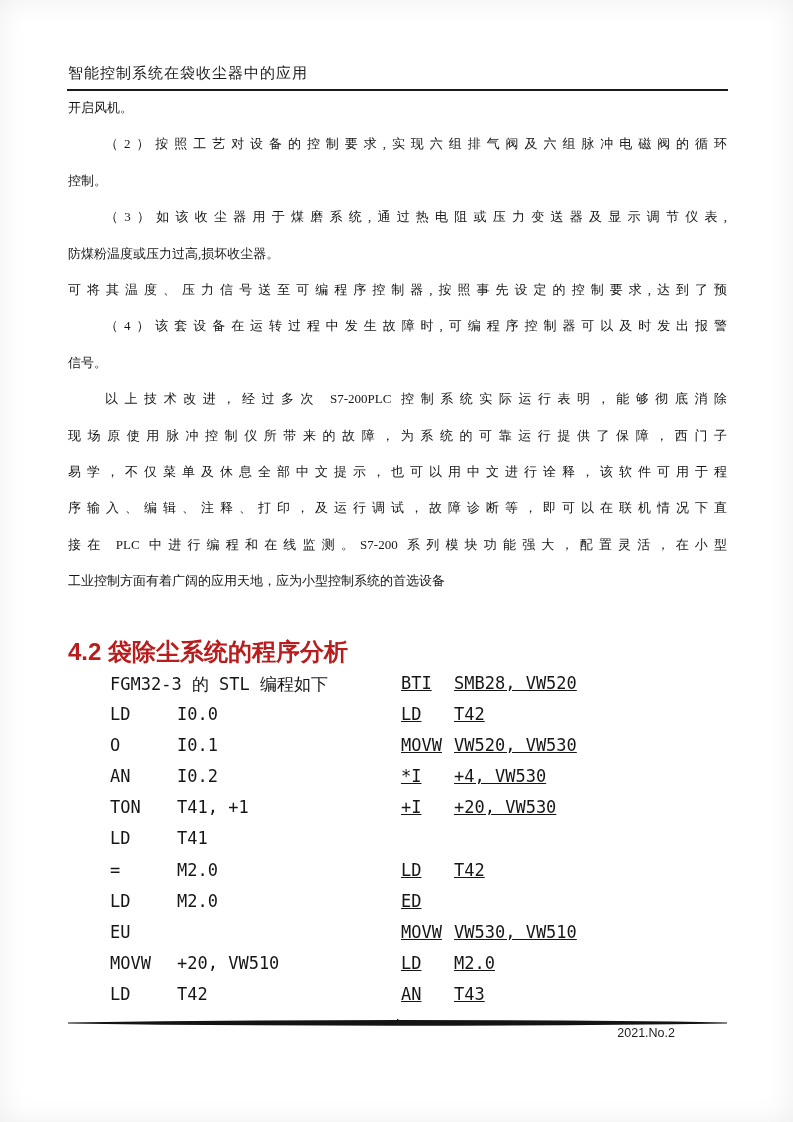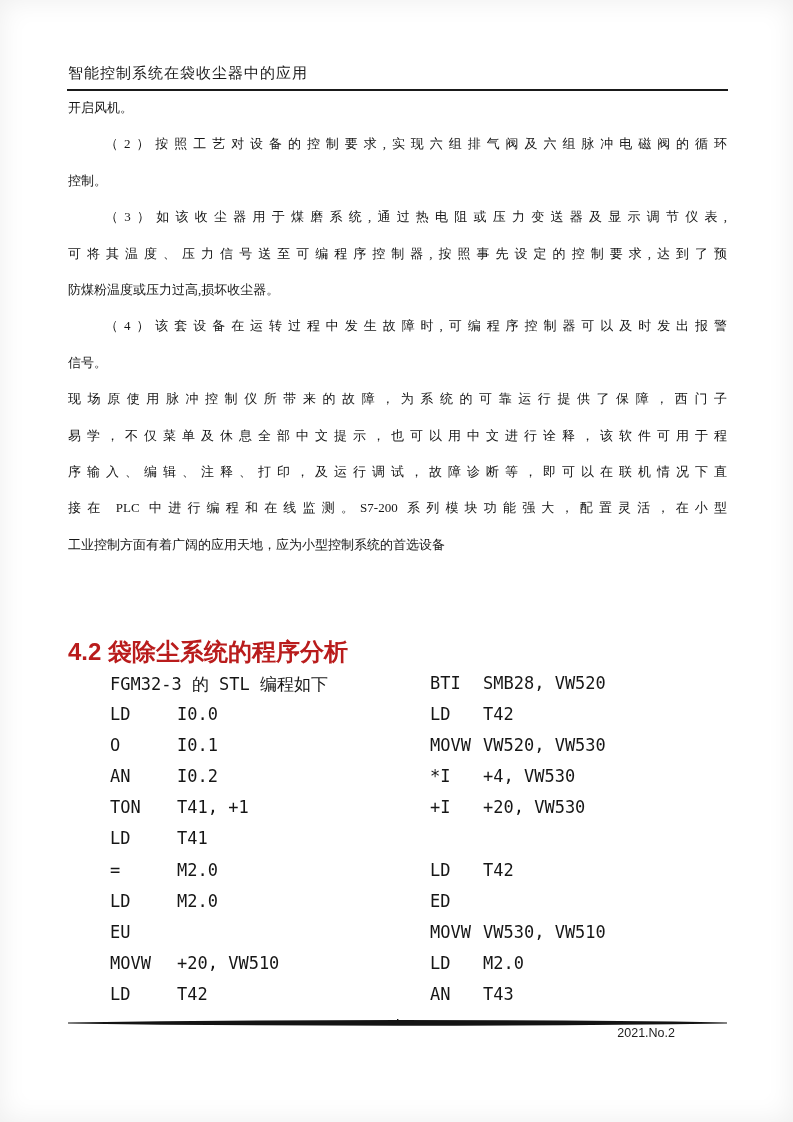--- a/index.html
+++ b/index.html
@@ -32,21 +32,21 @@
     font-family:"Liberation Sans","DejaVu Sans",sans-serif;
     font-weight:bold; font-size:24px; color:#b91c1c;
   }
   
   .code-col {
     position:absolute; top:673px;
     font-family:"DejaVu Sans Mono","Liberation Mono",monospace;
     font-size:17px; color:#161616;
   }
   .code-left  { left:110px; width:300px; }
-  .code-right { left:430px; width:320px; }
+  .code-right { left:401px; width:320px;text-decoration:underline; }
   .crow { display:flex; height:31.1px; align-items:flex-start; }
   .op  { flex:0 0 67px; white-space:pre; overflow:visible; }
   .code-right .op { flex-basis:53px; }
   .arg { white-space:pre; }
   
   .ftr-rule { position:absolute; top:1019px; left:68px; width:659px; height:8px; }
   .ftr-page {
     position:absolute; top:1027px; left:0; width:793px; text-align:center;
     font-family:"Liberation Sans","DejaVu Sans",sans-serif; font-size:13px; color:#1c1c1c;
   }
@@ -61,24 +61,25 @@
 <div class="page">
 
   <div class="hdr-title">智能控制系统在袋收尘器中的应用</div>
   <div class="hdr-rule"></div>
 
   <div class="body-text">
     <div class="ln">开启风机。</div>
     <div class="ln ind just">（2）按照工艺对设备的控制要求,实现六组排气阀及六组脉冲电磁阀的循环</div>
     <div class="ln">控制。</div>
     <div class="ln ind just">（3）如该收尘器用于煤磨系统,通过热电阻或压力变送器及显示调节仪表,</div>
+    <div class="ln">防煤粉温度或压力过高,损坏收尘器。</div>
     <div class="ln just">可将其温度、压力信号送至可编程序控制器,按照事先设定的控制要求,达到了预</div>
-    <div class="ln">防煤粉温度或压力过高,损坏收尘器。</div>
     <div class="ln ind just">（4）该套设备在运转过程中发生故障时,可编程序控制器可以及时发出报警</div>
     <div class="ln">信号。</div>
+    <div class="ln ind just">以上技术改进，经过多次 S7-200PLC 控制系统实际运行表明，能够彻底消除</div>
     <div class="ln just">现场原使用脉冲控制仪所带来的故障，为系统的可靠运行提供了保障，西门子</div>
     <div class="ln just">易学，不仅菜单及休息全部中文提示，也可以用中文进行诠释，该软件可用于程</div>
     <div class="ln just">序输入、编辑、注释、打印，及运行调试，故障诊断等，即可以在联机情况下直</div>
     <div class="ln just">接在 PLC 中进行编程和在线监测。S7-200 系列模块功能强大，配置灵活，在小型</div>
     <div class="ln">工业控制方面有着广阔的应用天地，应为小型控制系统的首选设备</div>
   </div>
 
   <div class="sec-heading">4.2 袋除尘系统的程序分析</div>
 
   <div class="code-col code-left">

